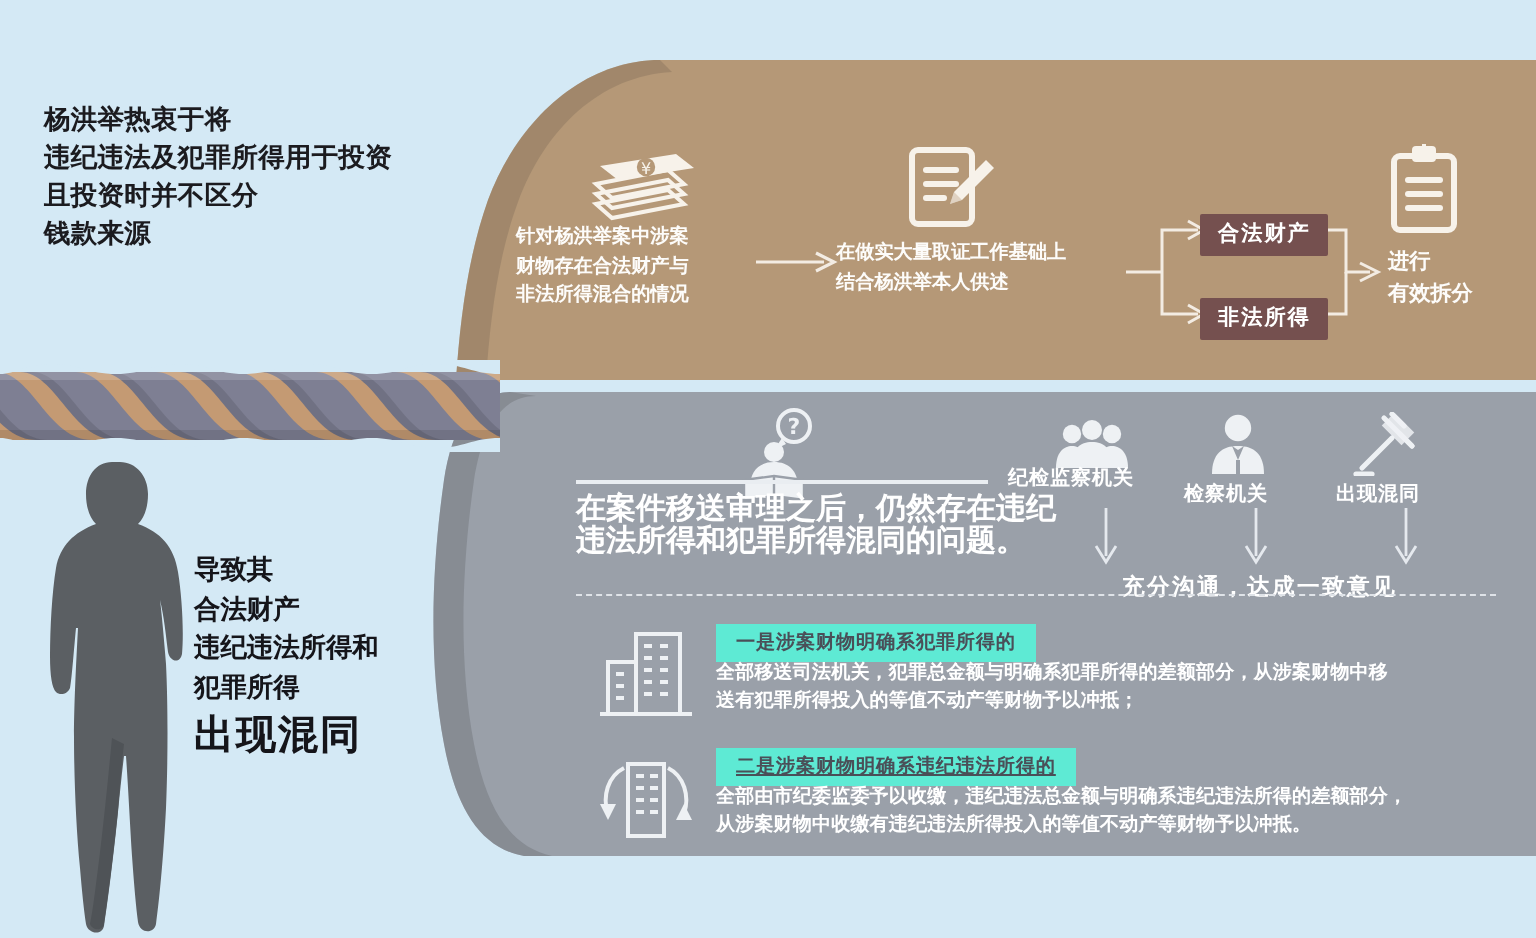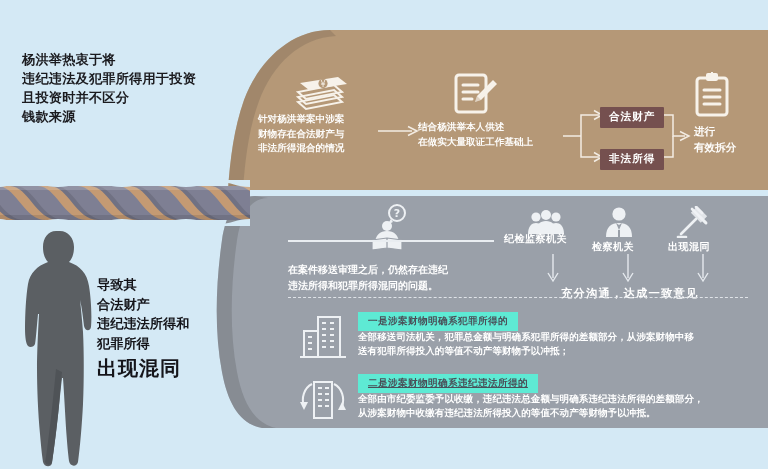--- a/index.html
+++ b/index.html
@@ -224,22 +224,22 @@
       <g stroke="#f7f2ea" stroke-width="3" stroke-linecap="round">
         <path d="M11,14 L26,14"></path>
         <path d="M11,21 L26,21"></path>
         <path d="M11,28 L20,28"></path>
       </g>
       <path d="M41,9 L45,13 L29,29 L23,31 L25,25 Z" fill="#f7f2ea"></path>
       <path d="M29,29 L23,31 L25,25 Z" fill="#b59877" opacity=".35"></path>
     </svg>
 
     <div class="b-text cn" style="left:418px;top:120px;">
+      <div>在做实大量取证工作基础上</div>
       <div>结合杨洪举本人供述</div>
-      <div>在做实大量取证工作基础上</div>
     </div>
 
     <svg class="b-icon" style="left:563px;top:105px;" width="128" height="62" viewBox="0 0 128 62">
       <g stroke="#f3ece3" stroke-width="1.5" fill="none">
         <path d="M0,31 L18,31"></path>
         <path d="M18,31 L18,10 L36,10"></path>
         <path d="M18,31 L18,52 L36,52"></path>
         <path d="M31,5.5 L39,10 L31,14.5"></path>
         <path d="M31,47.5 L39,52 L31,56.5"></path>
         <path d="M92,10 L110,10 L110,31 L122,31"></path>
@@ -274,21 +274,21 @@
       <circle cx="35" cy="9" r="8" fill="none" stroke="#eef1f4" stroke-width="2"></circle>
       <path d="M29,15 L25,21 L31,18 Z" fill="#eef1f4"></path>
       <text x="35" y="13" font-size="11" fill="#eef1f4" text-anchor="middle" font-family="DejaVu Sans, sans-serif" font-weight="bold">?</text>
       <circle cx="25" cy="22" r="5" fill="#eef1f4"></circle>
       <path d="M13,40 C13,31 18,27 25,27 C32,27 37,31 37,40 Z" fill="#eef1f4"></path>
       <path d="M25,34 L25,44 M10,36 L25,34 L40,36 L40,46 L25,44 L10,46 Z" fill="#eef1f4" stroke="#9aa0a9" stroke-width="1.2"></path>
     </svg>
 
     <div style="position:absolute;left:288px;top:44px;width:206px;height:1.5px;background:#e9edf1;"></div>
 
-    <div class="g-text cn" style="left:288px;top:66px;font-size:10px;line-height:15.5px;">
+    <div class="g-text cn" style="left:288px;top:51px;font-size:15px;line-height:15.5px;">
       <div>在案件移送审理之后，仍然存在违纪</div>
       <div>违法所得和犯罪所得混同的问题。</div>
     </div>
 
     <svg style="position:absolute;left:527px;top:14px;" width="38" height="26" viewBox="0 0 38 26">
       <circle cx="9" cy="7" r="4.6" fill="#eef1f4"></circle>
       <circle cx="19" cy="5" r="5" fill="#eef1f4"></circle>
       <circle cx="29" cy="7" r="4.6" fill="#eef1f4"></circle>
       <path d="M1,24 C1,16 5,13 9,13 C13,13 17,16 17,24 Z" fill="#eef1f4"></path>
       <path d="M21,24 C21,16 25,13 29,13 C33,13 37,16 37,24 Z" fill="#eef1f4"></path>

